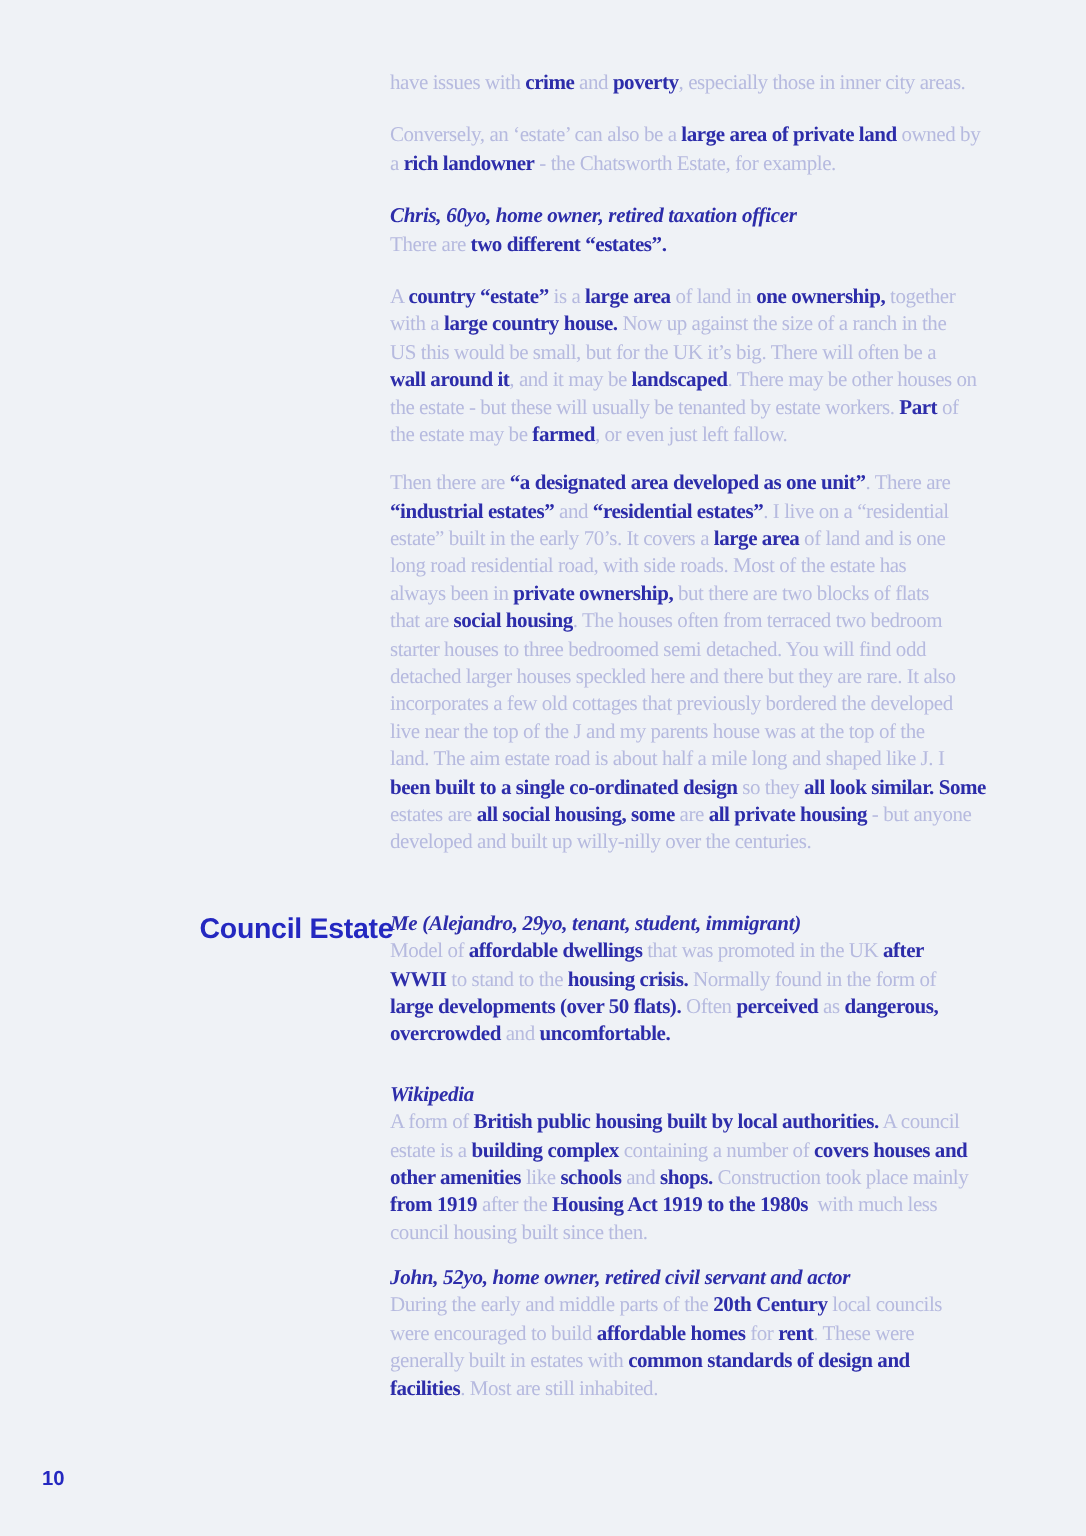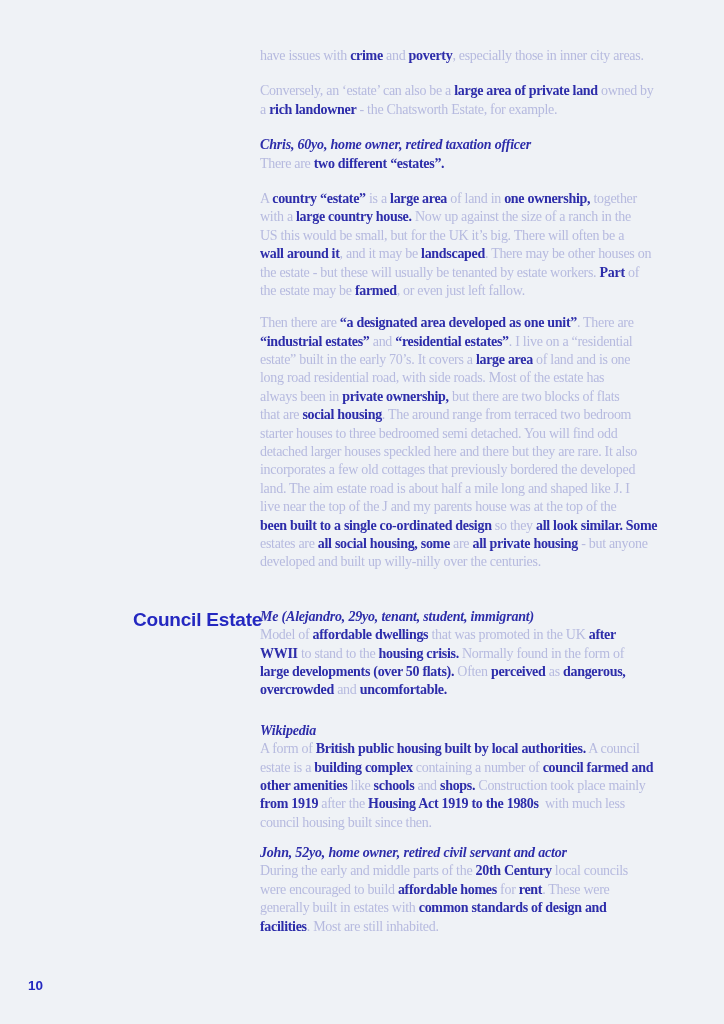--- a/index.html
+++ b/index.html
@@ -92,42 +92,42 @@
         <div class="line"><span class="seg bold">wall around it</span><span class="seg">, and it may be </span><span class="seg bold">landscaped</span><span class="seg">. There may be other houses on</span></div>
         <div class="line"><span class="seg">the estate - but these will usually be tenanted by estate workers. </span><span class="seg bold">Part</span><span class="seg"> of</span></div>
         <div class="line"><span class="seg">the estate may be </span><span class="seg bold">farmed</span><span class="seg">, or even just left fallow.</span></div>
       </section>
       <section class="block">
         <div class="line"><span class="seg">Then there are </span><span class="seg bold">“a designated area developed as one unit”</span><span class="seg">. There are</span></div>
         <div class="line"><span class="seg bold">“industrial estates”</span><span class="seg"> and </span><span class="seg bold">“residential estates”</span><span class="seg">. I live on a “residential</span></div>
         <div class="line"><span class="seg">estate” built in the early 70’s. It covers a </span><span class="seg bold">large area</span><span class="seg"> of land and is one</span></div>
         <div class="line"><span class="seg">long road residential road, with side roads. Most of the estate has</span></div>
         <div class="line"><span class="seg">always been in </span><span class="seg bold">private ownership,</span><span class="seg"> but there are two blocks of flats</span></div>
-        <div class="line"><span class="seg">that are </span><span class="seg bold">social housing</span><span class="seg">. The around range from terraced two bedroom</span></div>
+        <div class="line"><span class="seg">that are </span><span class="seg bold">social housing</span><span class="seg">. The houses often from terraced two bedroom</span></div>
         <div class="line"><span class="seg">starter houses to three bedroomed semi detached. You will find odd</span></div>
         <div class="line"><span class="seg">detached larger houses speckled here and there but they are rare. It also</span></div>
         <div class="line"><span class="seg">incorporates a few old cottages that previously bordered the developed</span></div>
+        <div class="line"><span class="seg">live near the top of the J and my parents house was at the top of the</span></div>
         <div class="line"><span class="seg">land. The aim estate road is about half a mile long and shaped like J. I</span></div>
-        <div class="line"><span class="seg">live near the top of the J and my parents house was at the top of the</span></div>
         <div class="line"><span class="seg bold">been built to a single co-ordinated design</span><span class="seg"> so they </span><span class="seg bold">all look similar. Some</span></div>
         <div class="line"><span class="seg">estates are </span><span class="seg bold">all social housing, some</span><span class="seg"> are </span><span class="seg bold">all private housing</span><span class="seg"> - but anyone</span></div>
         <div class="line"><span class="seg">developed and built up willy-nilly over the centuries.</span></div>
       </section>
       <section class="block">
         <div class="side-label">Council Estate</div>
         <div class="heading">Me (Alejandro, 29yo, tenant, student, immigrant)</div>
         <div class="line"><span class="seg">Model of </span><span class="seg bold">affordable dwellings</span><span class="seg"> that was promoted in the UK </span><span class="seg bold">after</span></div>
         <div class="line"><span class="seg bold">WWII</span><span class="seg"> to stand to the </span><span class="seg bold">housing crisis.</span><span class="seg"> Normally found in the form of</span></div>
         <div class="line"><span class="seg bold">large developments (over 50 flats).</span><span class="seg"> Often </span><span class="seg bold">perceived</span><span class="seg"> as </span><span class="seg bold">dangerous,</span></div>
         <div class="line"><span class="seg bold">overcrowded</span><span class="seg"> and </span><span class="seg bold">uncomfortable.</span></div>
       </section>
       <section class="block">
         <div class="heading">Wikipedia</div>
         <div class="line"><span class="seg">A form of </span><span class="seg bold">British public housing built by local authorities.</span><span class="seg"> A council</span></div>
-        <div class="line"><span class="seg">estate is a </span><span class="seg bold">building complex</span><span class="seg"> containing a number of </span><span class="seg bold">council farmed and</span></div>
+        <div class="line"><span class="seg">estate is a </span><span class="seg bold">building complex</span><span class="seg"> containing a number of </span><span class="seg bold">covers houses and</span></div>
         <div class="line"><span class="seg bold">other amenities</span><span class="seg"> like </span><span class="seg bold">schools</span><span class="seg"> and </span><span class="seg bold">shops.</span><span class="seg"> Construction took place mainly</span></div>
         <div class="line"><span class="seg bold">from 1919</span><span class="seg"> after the </span><span class="seg bold">Housing Act 1919 to the 1980s</span><span class="seg">  with much less</span></div>
         <div class="line"><span class="seg">council housing built since then.</span></div>
       </section>
       <section class="block">
         <div class="heading">John, 52yo, home owner, retired civil servant and actor</div>
         <div class="line"><span class="seg">During the early and middle parts of the </span><span class="seg bold">20th Century</span><span class="seg"> local councils</span></div>
         <div class="line"><span class="seg">were encouraged to build </span><span class="seg bold">affordable homes</span><span class="seg"> for </span><span class="seg bold">rent</span><span class="seg">. These were</span></div>
         <div class="line"><span class="seg">generally built in estates with </span><span class="seg bold">common standards of design and</span></div>
         <div class="line"><span class="seg bold">facilities</span><span class="seg">. Most are still inhabited.</span></div>

